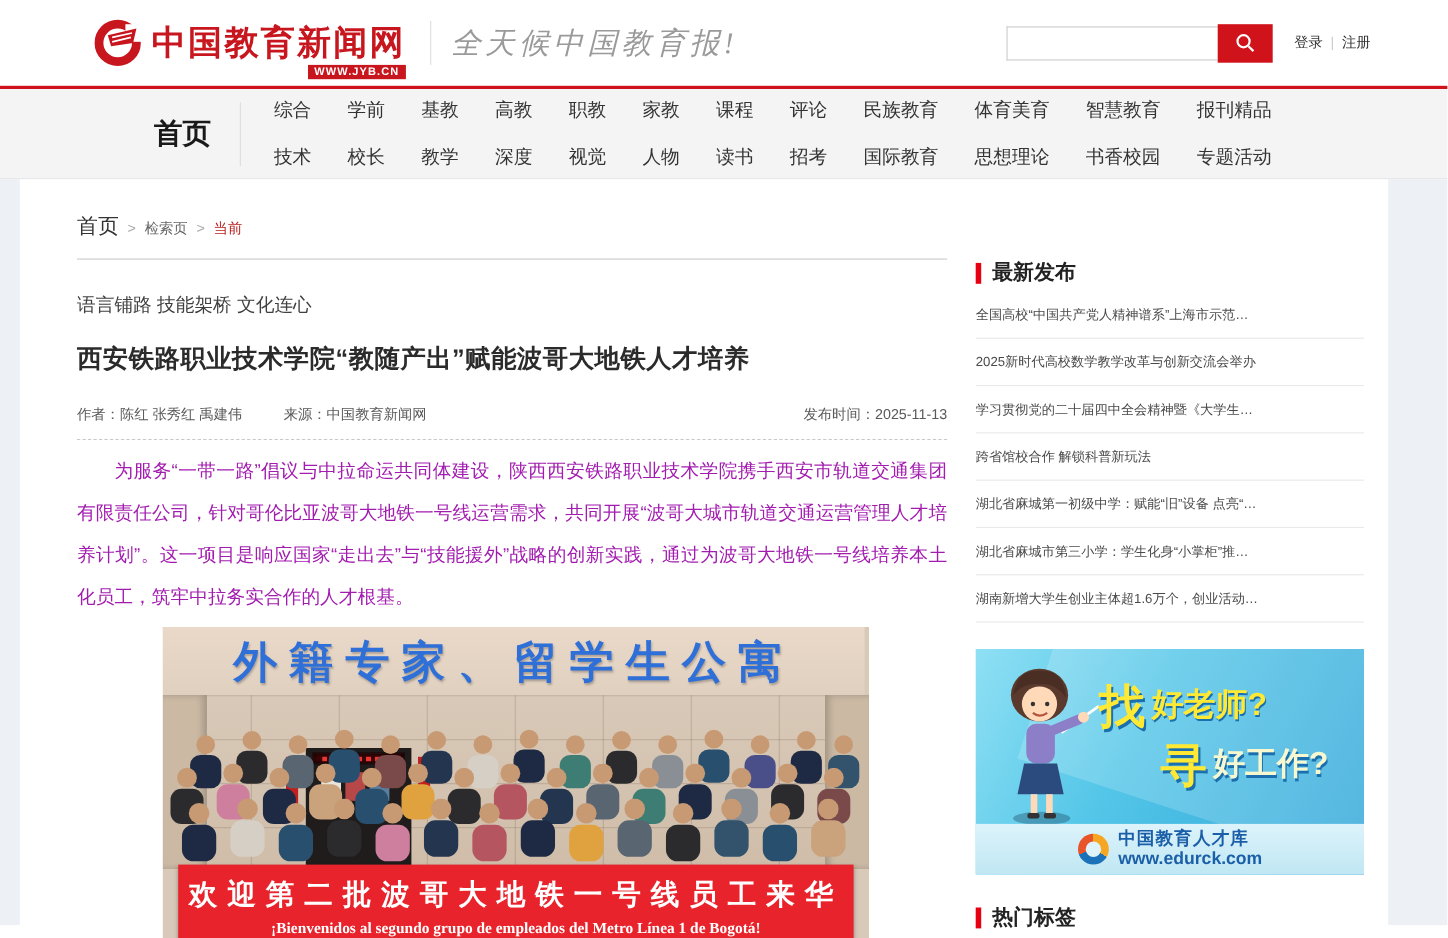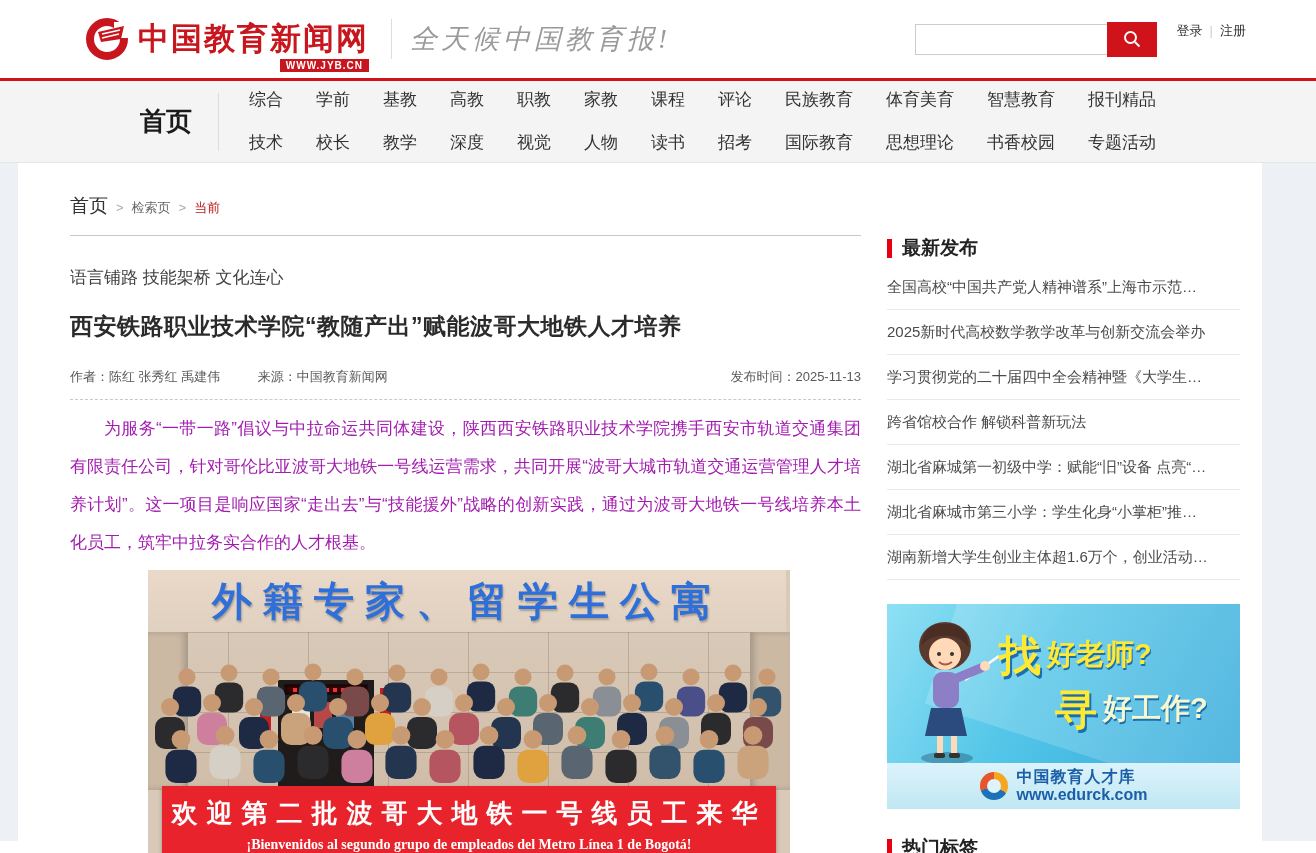--- a/index.html
+++ b/index.html
@@ -10,21 +10,21 @@
   .header { height:78px; background:#fff; }
   .header-inner { height:100%; margin:0 70px 0 84px; display:flex; align-items:center; justify-content:space-between; }
   .brand { display:flex; align-items:center; cursor:pointer; }
   .brand-emblem { width:46px; height:46px; margin-right:8px; }
   .brand-text { position:relative; }
   .brand-title { font-size:31px; font-weight:bold; color:#c8161e; letter-spacing:2px; font-family:"Liberation Serif","DejaVu Serif",serif; }
   .brand-badge { display:inline-block; background:#c8161e; color:#fff; font-size:10px; font-weight:bold;
     padding:1px 6px; letter-spacing:1px; position:absolute; right:0; bottom:-12px; }
   .brand-sep { width:1px; height:40px; background:#ddd; margin:0 18px 0 22px; }
   .slogan { font-size:27px; color:#9a9a9a; letter-spacing:4px; font-family:"Liberation Serif","DejaVu Serif",serif; font-style:italic; }
-  .header-right { display:flex; }
+  .header-right { display:flex; align-items:center; }
   .search-box { display:flex; align-items:center; }
   .search-input { width:192px; height:31px; border:1px solid #ccc; border-right:none; padding:0 8px; font-size:13px; outline:none; }
   .search-btn { width:50px; height:35px; background:#d0121b; border:none; display:flex; align-items:center; justify-content:center; cursor:pointer; }
   .auth { margin-left:20px; font-size:13px; color:#333; white-space:nowrap; }
   .auth a { color:#333; text-decoration:none; cursor:pointer; }
   .auth .divider { color:#ccc; padding:0 7px; }
 
   .red-line { height:3px; background:#d0121b; }
 
   
@@ -84,21 +84,21 @@
     display:flex; flex-direction:column; align-items:center; padding-top:10px; box-shadow:0 2px 4px rgba(0,0,0,.3); }
   .ph-banner-l1 { font-size:26px; font-weight:bold; color:#fff; letter-spacing:9px; white-space:nowrap; }
   .ph-banner-l2 { margin-top:6px; font-size:14px; font-weight:bold; color:#fff; white-space:nowrap;
     font-family:"Liberation Serif","DejaVu Serif",serif; }
 
   
   .sec-head { display:flex; align-items:center; }
   .red-bar { width:5px; height:19px; background:#e60012; margin-right:10px; }
   .sec-title { font-size:19px; font-weight:bold; color:#222; }
   .latest-list { list-style:none; margin-top:4px; }
-  .latest-list li { font-size:15px; color:#4a4a4a; padding:13px 0 12px; border-bottom:1px solid #e9e9e9;
+  .latest-list li { font-size:12px; color:#4a4a4a; padding:13px 0 12px; border-bottom:1px solid #e9e9e9;
     white-space:nowrap; overflow:hidden; cursor:pointer; }
 
   .ad { position:relative; width:353px; height:205px; margin-top:24px; overflow:hidden; cursor:pointer;
     background:linear-gradient(118deg,#8fe0f4 0%,#54c6e8 40%,#2da4d8 100%); }
   .ad-tri { position:absolute; left:60px; top:-40px; width:360px; height:200px;
     background:rgba(255,255,255,.18); transform:rotate(18deg); }
   .ad-strip { position:absolute; left:0; right:0; bottom:0; height:46px;
     background:linear-gradient(#ddf3fb,#bfe7f3); display:flex; align-items:center; justify-content:center; }
   .ad-logo { width:28px; height:28px; border-radius:50%; margin-right:9px;
     background:conic-gradient(#f5a623 0 120deg,#1b72b8 120deg 250deg,#e8552a 250deg 360deg);

